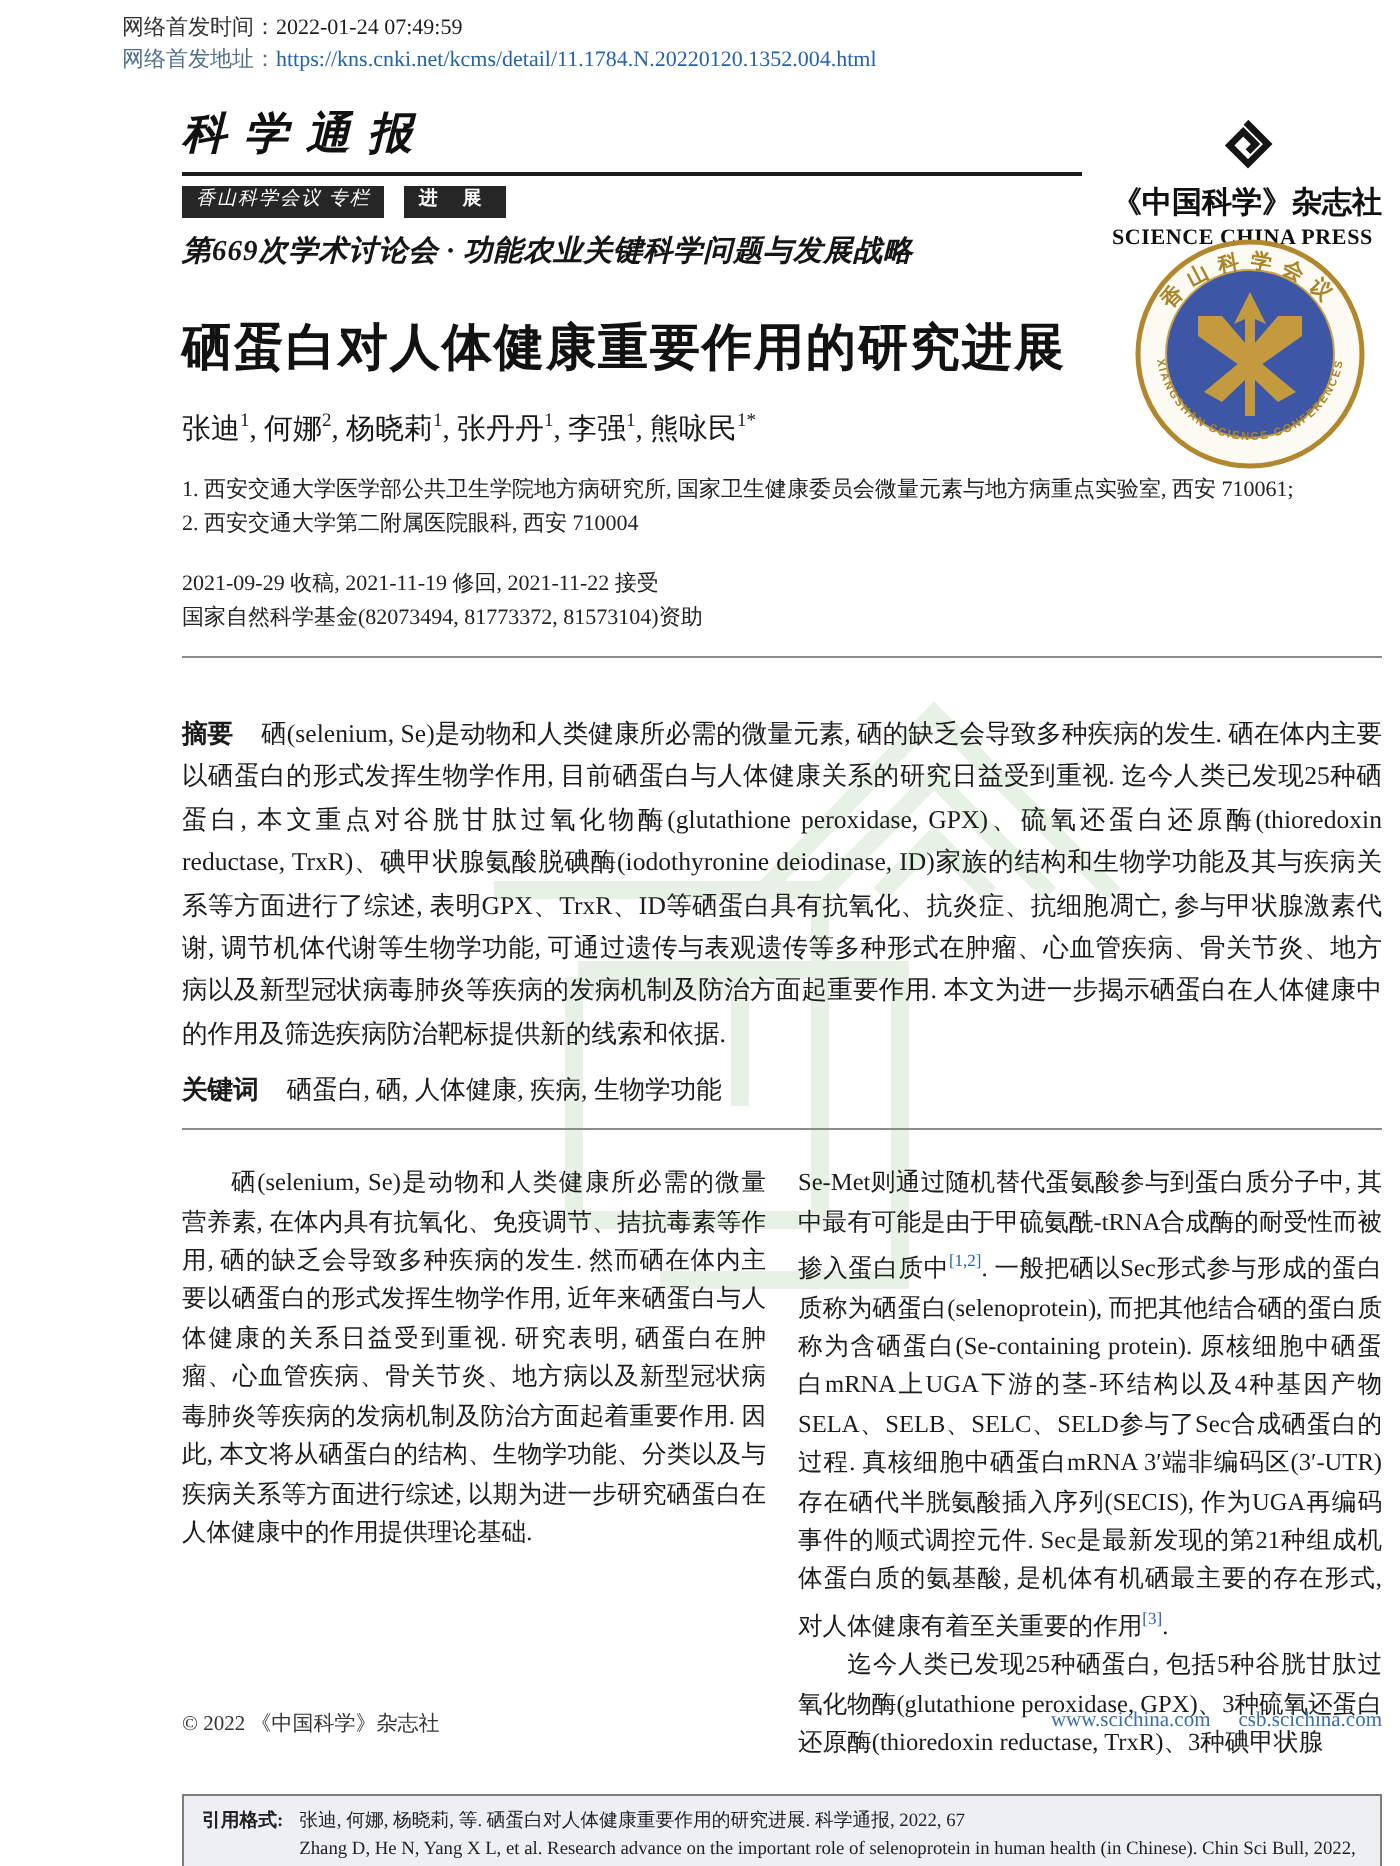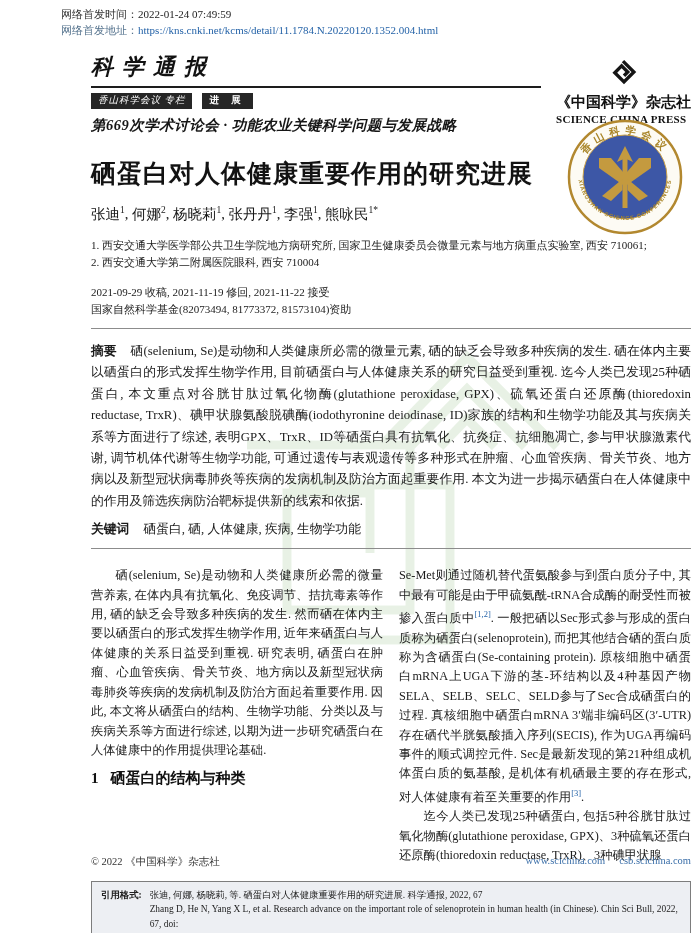--- a/index.html
+++ b/index.html
@@ -29,21 +29,21 @@
   .press-en{font-size:11px;font-weight:bold;letter-spacing:.3px;color:#111;margin-top:2px;}
   
   .seal{position:absolute;top:112px;right:52px;width:118px;height:118px;z-index:2;}
   
   .title{margin:22px 0 0;font-size:25px;font-weight:bold;letter-spacing:1px;color:#121212;}
   .authors{margin-top:15px;font-size:14.5px;color:#181818;}
   .authors sup{font-size:9.5px;}
   .affils{margin-top:13px;font-size:11px;line-height:17px;color:#222;}
   .meta{margin-top:13px;font-size:11px;line-height:17px;color:#222;}
   .rule{height:1px;background:#8c8c8c;margin-top:10px;}
-  .abstract{margin-top:12px;font-size:12.8px;line-height:21.4px;text-align:justify;color:#1b1b1b;}
+  .abstract{margin-top:28px;font-size:12.8px;line-height:21.4px;text-align:justify;color:#1b1b1b;}
   .abstract .lab,.keywords .lab{font-weight:bold;margin-right:14px;}
   .keywords{margin-top:9px;font-size:12.8px;color:#1b1b1b;}
   
   .columns{display:flex;gap:16px;margin-top:17px;}
   .col{width:292px;font-size:12.3px;line-height:19.4px;text-align:justify;color:#1b1b1b;}
   .col p{margin:0;}
   .indent{text-indent:2em;}
   .sec-heading{font-size:15px;font-weight:bold;margin:9px 0 7px;color:#111;}
   .sec-heading .num{margin-right:12px;}
   .ref{color:#2563a8;font-size:8.5px;}
@@ -156,23 +156,20 @@
 
       <div class="keywords">
         <span class="lab">关键词</span><span>硒蛋白, 硒, 人体健康, 疾病, 生物学功能</span>
       </div>
 
       <div class="rule"></div>
 
       <div class="columns">
         <div class="col">
           <p class="indent">硒(selenium, Se)是动物和人类健康所必需的微量营养素, 在体内具有抗氧化、免疫调节、拮抗毒素等作用, 硒的缺乏会导致多种疾病的发生. 然而硒在体内主要以硒蛋白的形式发挥生物学作用, 近年来硒蛋白与人体健康的关系日益受到重视. 研究表明, 硒蛋白在肿瘤、心血管疾病、骨关节炎、地方病以及新型冠状病毒肺炎等疾病的发病机制及防治方面起着重要作用. 因此, 本文将从硒蛋白的结构、生物学功能、分类以及与疾病关系等方面进行综述, 以期为进一步研究硒蛋白在人体健康中的作用提供理论基础.</p>
-          <div class="sec-heading">
-            <span class="num">1</span><span>硒蛋白的结构与种类</span>
-          </div>
         </div>
         <div class="col">
           <p><span>Se-Met则通过随机替代蛋氨酸参与到蛋白质分子中, 其中最有可能是由于甲硫氨酰-tRNA合成酶的耐受性而被掺入蛋白质中</span><sup class="ref">[1,2]</sup><span>. 一般把硒以Sec形式参与形成的蛋白质称为硒蛋白(selenoprotein), 而把其他结合硒的蛋白质称为含硒蛋白(Se-containing protein). 原核细胞中硒蛋白mRNA上UGA下游的茎-环结构以及4种基因产物SELA、SELB、SELC、SELD参与了Sec合成硒蛋白的过程. 真核细胞中硒蛋白mRNA 3′端非编码区(3′-UTR)存在硒代半胱氨酸插入序列(SECIS), 作为UGA再编码事件的顺式调控元件. Sec是最新发现的第21种组成机体蛋白质的氨基酸, 是机体有机硒最主要的存在形式, 对人体健康有着至关重要的作用</span><sup class="ref">[3]</sup><span>.</span></p>
           <p class="indent">迄今人类已发现25种硒蛋白, 包括5种谷胱甘肽过氧化物酶(glutathione peroxidase, GPX)、3种硫氧还蛋白还原酶(thioredoxin reductase, TrxR)、3种碘甲状腺</p>
         </div>
       </div>
 
       <div class="citebox">
         <span class="cite-label">引用格式:</span>
         <div class="cite-body">

